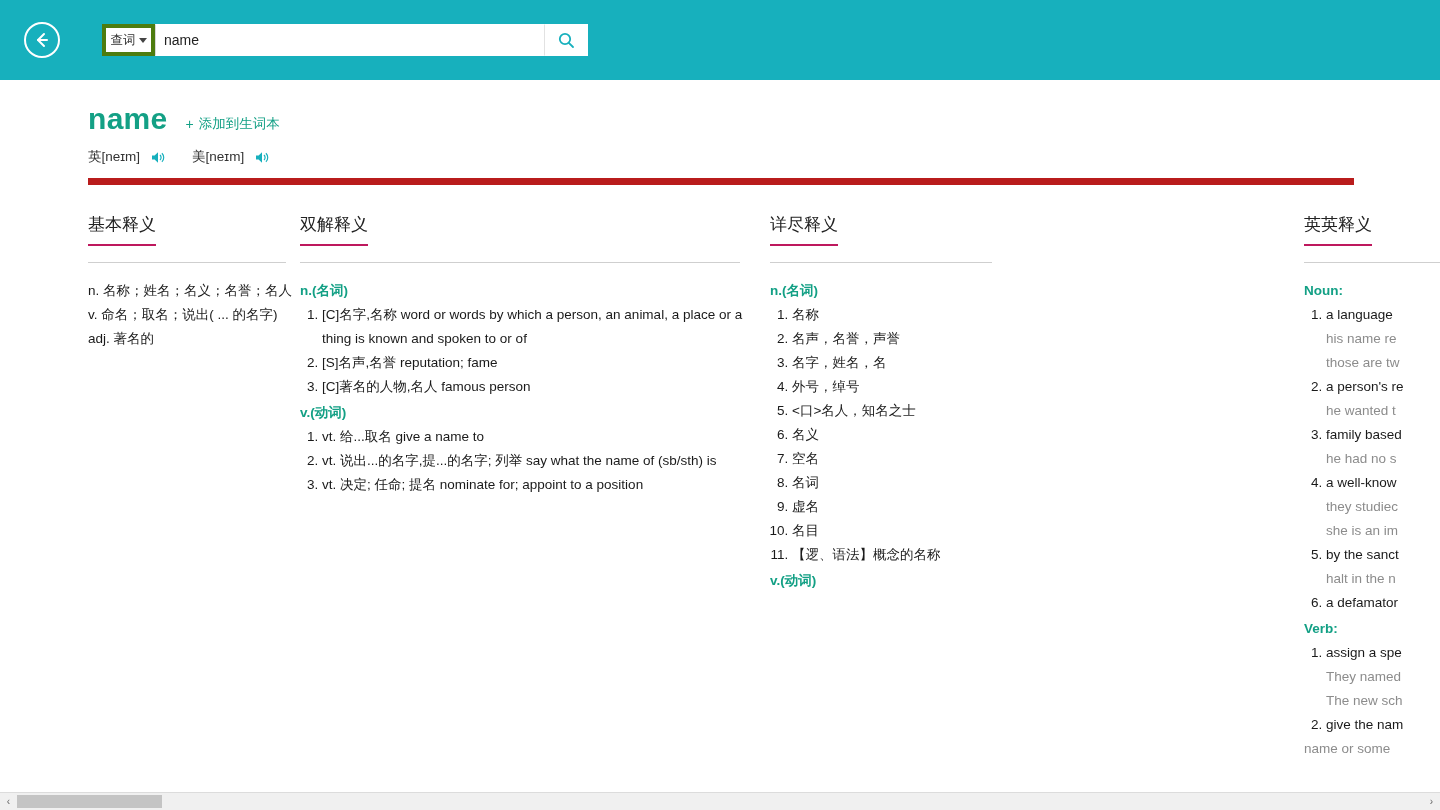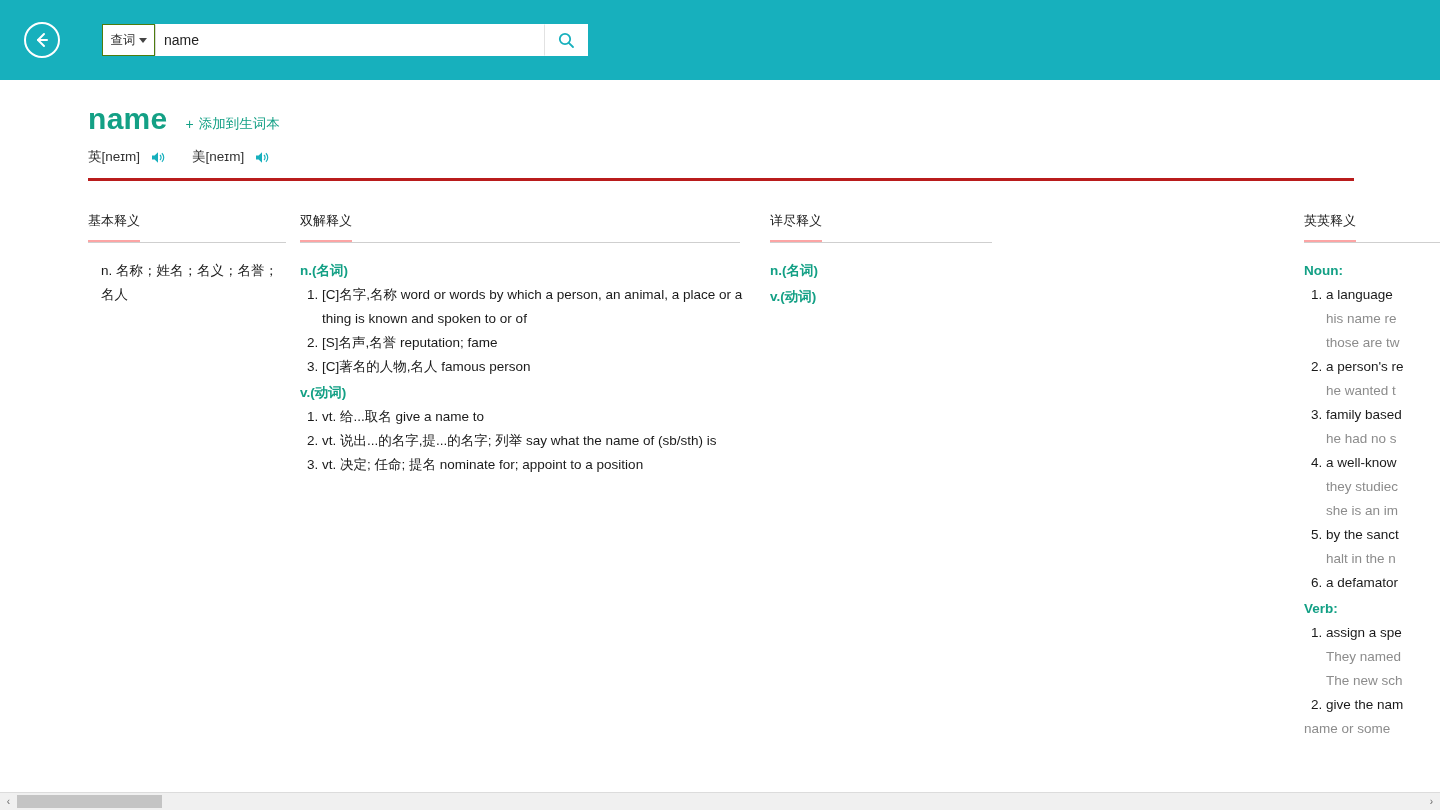--- a/index.html
+++ b/index.html
@@ -33,21 +33,21 @@
 
   .search-wrap {
     display: flex;
     align-items: stretch;
     margin-left: 42px;
     height: 32px;
   }
   .mode-select {
     width: 53px;
     background: #ffffff;
-    border: 1px solid #4d7c0f;
+    border: 4px solid #4d7c0f;
     display: flex;
     align-items: center;
     justify-content: center;
     font-size: 12.5px;
     color: #333;
     cursor: pointer;
     gap: 3px;
     padding: 0 4px;
   }
   .caret {
@@ -103,40 +103,40 @@
   .plus { font-size: 14px; line-height: 1; }
 
   .phonetics {
     margin-top: 12px;
     display: flex;
     align-items: center;
     gap: 8px;
     font-size: 13.5px;
     color: #333;
     padding-bottom: 12px;
-    border-bottom: 3px solid #b91c1c;
+    border-bottom: 7px solid #b91c1c;
     width: 1266px;
   }
   .phon { margin-right: 2px; }
   .spk { cursor: pointer; margin-right: 18px; display: inline-flex; }
   .spk svg { display: block; }
 
   
   .columns {
     display: flex;
     margin-top: 28px;
     align-items: flex-start;
   }
   .col-title {
-    font-size: 13px;
+    font-size: 17px;
     color: #222;
     padding-bottom: 7px;
-    border-bottom: 2px solid #fca5a5;
+    border-bottom: 2px solid #be185d;
     display: inline-block;
-    margin-bottom: 1px;
+    margin-bottom: 17px;
   }
   .col-rule {
     height: 1px;
     background: #cfcfcf;
     margin-top: -1px;
     margin-bottom: 16px;
   }
   .col { font-size: 13.5px; color: #1a1a1a; line-height: 24px; }
 
   .col-basic { width: 212px; flex: 0 0 212px; }
@@ -153,21 +153,21 @@
     color: #13a085;
     font-weight: bold;
     margin-top: 2px;
   }
   .pos .pos-cn { font-weight: bold; }
   ol.senses {
     margin: 0; padding: 0 0 0 22px;
     list-style: decimal;
   }
   ol.senses > li { margin: 0; padding: 0; }
-  .basic-line { margin: 13px; }
+  .basic-line { margin: 0; }
 
   .ee-head { color: #13a085; font-weight: bold; margin-top: 2px; }
   .ee-ex { color: #8c8c8c; padding-left: 22px; }
   ol.ee-list { margin: 0; padding: 0 0 0 22px; }
 
   
   .hscroll {
     position: absolute;
     left: 0; bottom: 0;
     width: 1440px; height: 18px;
@@ -255,20 +255,22 @@
       </svg>
     </span>
   </div>
 
   <div class="columns">
 
     <div class="col col-basic">
       <div class="col-title">基本释义</div>
       <div class="col-rule"></div>
       <div class="basic-line">n. 名称；姓名；名义；名誉；名人</div>
+      <div class="basic-line">v. 命名；取名；说出( ... 的名字)</div>
+      <div class="basic-line">adj. 著名的</div>
     </div>
 
     <div class="col col-bilingual">
       <div class="col-title">双解释义</div>
       <div class="col-rule"></div>
 
       <div class="pos">
         <span>n.</span><span class="pos-cn">(名词)</span>
       </div>
       <ol class="senses">
@@ -287,20 +289,33 @@
       </ol>
     </div>
 
     <div class="col col-detail">
       <div class="col-title">详尽释义</div>
       <div class="col-rule"></div>
 
       <div class="pos">
         <span>n.</span><span class="pos-cn">(名词)</span>
       </div>
+      <ol class="senses">
+        <li>名称</li>
+        <li>名声，名誉，声誉</li>
+        <li>名字，姓名，名</li>
+        <li>外号，绰号</li>
+        <li>&lt;口&gt;名人，知名之士</li>
+        <li>名义</li>
+        <li>空名</li>
+        <li>名词</li>
+        <li>虚名</li>
+        <li>名目</li>
+        <li>【逻、语法】概念的名称</li>
+      </ol>
 
       <div class="pos">
         <span>v.</span><span class="pos-cn">(动词)</span>
       </div>
     </div>
 
     <div class="col col-detail2">
 
     </div>
 

